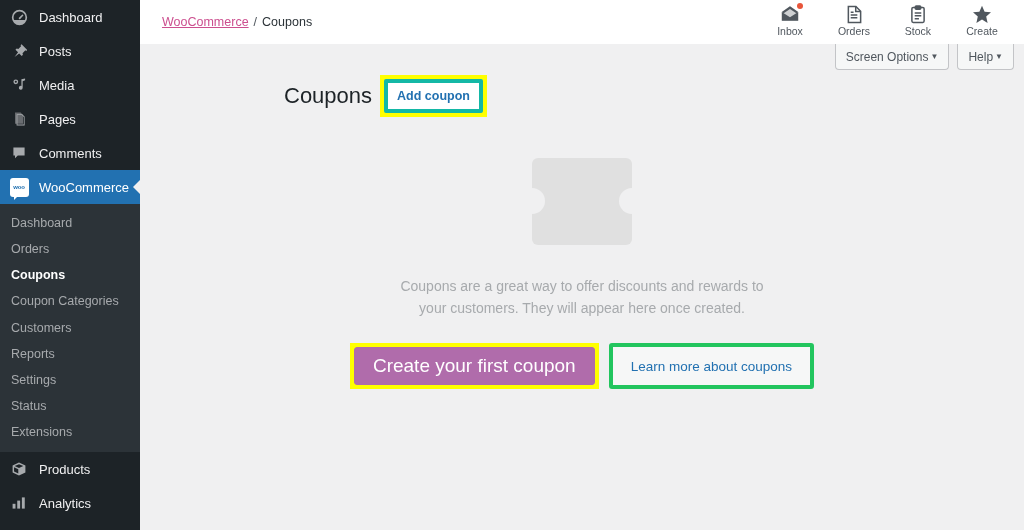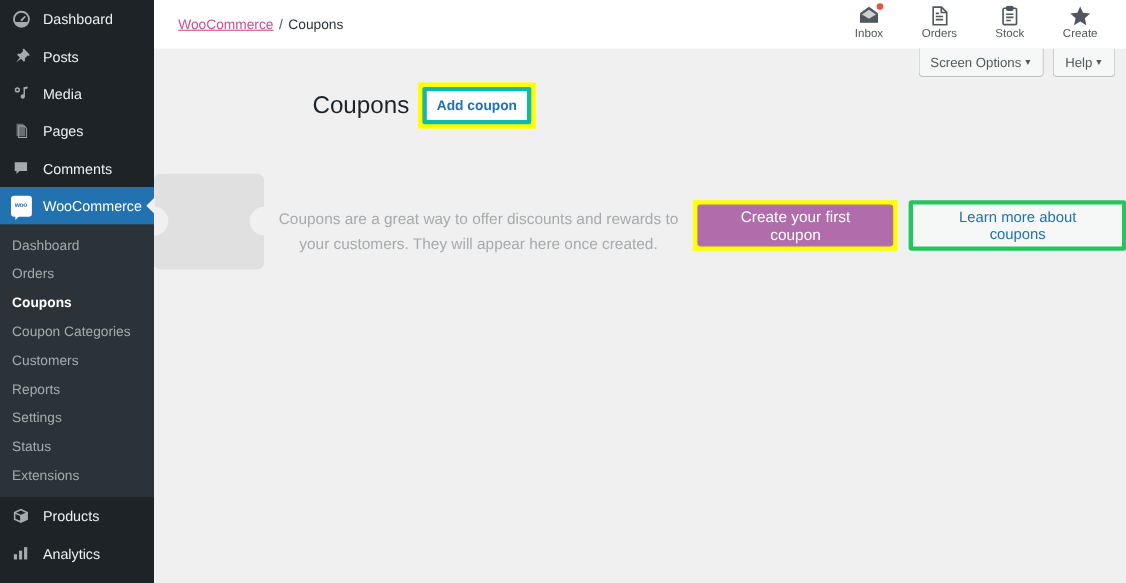--- a/index.html
+++ b/index.html
@@ -127,21 +127,21 @@
   #add-coupon-btn {
     background: #fff; border: 4px solid #14b8a6;
     color: #2271b1; font-size: 12.5px; font-weight: bold;
     padding: 4px 9px; border-radius: 2px; cursor: pointer;
     line-height: 1.5;
   }
 
   
   #empty-state {
     margin-top: 46px;
-    display: flex; flex-direction: row; align-items: flex-start;
+    display: flex; flex-direction: column; align-items: center;
   }
   #coupon-illustration {
     width: 100px; height: 87px; position: relative;
   }
   .ticket {
     width: 100px; height: 87px; background: #e0e0e0;
     border-radius: 6px; position: relative; overflow: hidden;
   }
   .notch {
     position: absolute; width: 26px; height: 26px; border-radius: 50%;
@@ -153,21 +153,21 @@
     margin-top: 31px; text-align: center;
     font-size: 14px; color: #a7aaad; line-height: 1.55;
     max-width: 390px;
   }
   #empty-actions {
     margin-top: 24px; display: flex; align-items: center; gap: 10px;
   }
   .btn-hl { padding: 4px; background: #ffff00; display: inline-flex; }
   #create-first-coupon {
     background: #b06cab; border: 1px solid #b06cab; color: #fff;
-    font-size: 14px; padding: 0 18px; height: 38px;
+    font-size: 19px; padding: 0 18px; height: 38px;
     border-radius: 3px; cursor: pointer;
     display: flex; align-items: center; justify-content: center;
   }
   #learn-more {
     background: #f6f7f7; border: 4px solid #22c55e; color: #2271b1;
     font-size: 13.5px; padding: 0 18px; height: 46px;
     border-radius: 3px; cursor: pointer;
     display: flex; align-items: center; justify-content: center;
   }
 </style>

